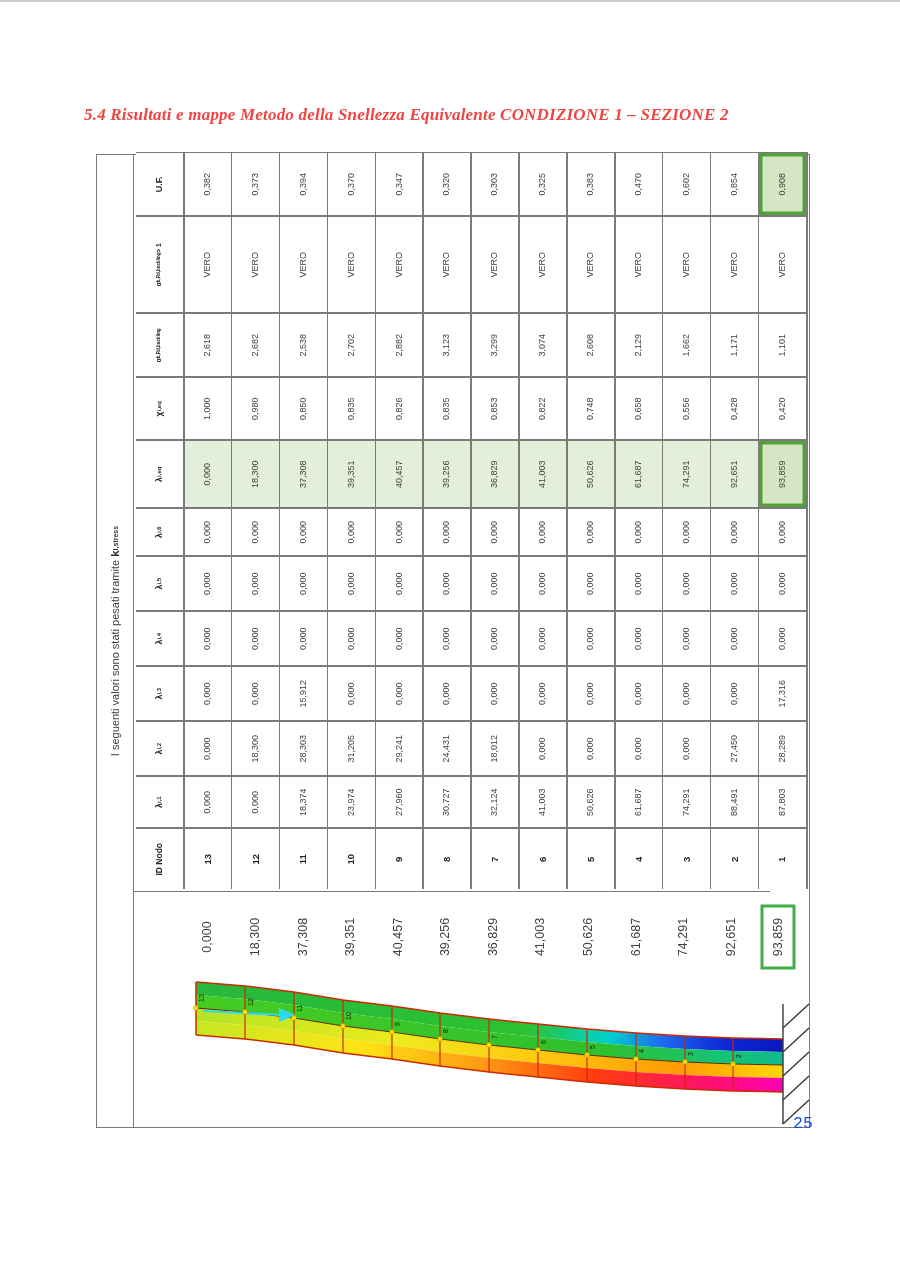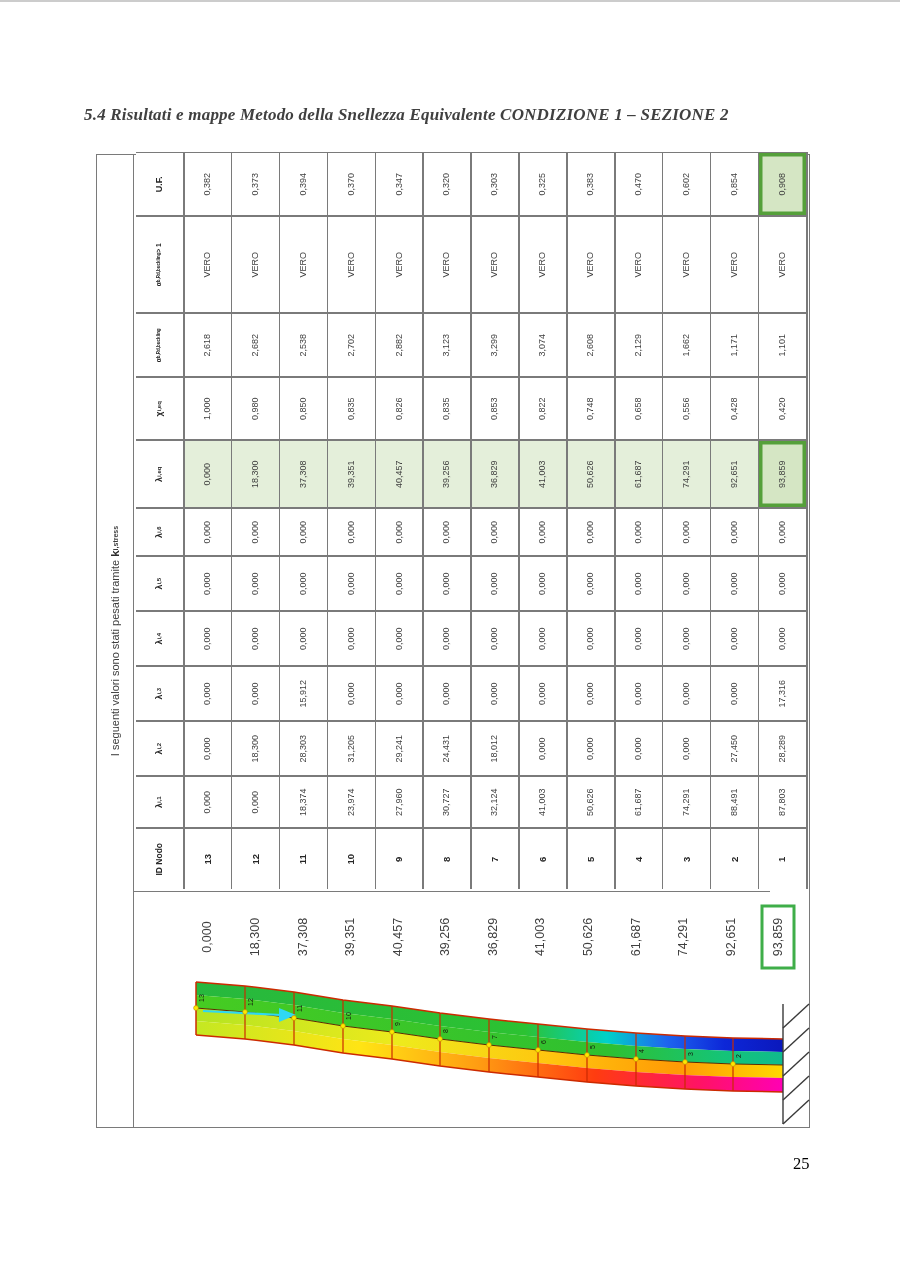--- a/index.html
+++ b/index.html
@@ -4,21 +4,21 @@
 <style>
   html,body{margin:0;padding:0;}
   body{
     width:900px;height:1273px;position:relative;background:#ffffff;
     font-family:"Liberation Sans",sans-serif;overflow:hidden;
     border-top:2px solid #cccccc;box-sizing:border-box;
   }
   .title{
     position:absolute;left:84px;top:103px;width:790px;
     font-family:"Liberation Serif","DejaVu Serif",serif;
-    font-weight:bold;font-style:italic;font-size:17px;color:#404040;
+    font-weight:bold;font-style:italic;font-size:17px;color:#ef4444;
     letter-spacing:.2px;white-space:nowrap;
   }
   
   .rot-outer{position:absolute;left:96px;top:152px;width:714px;height:974px;}
   .rot-inner{
     position:absolute;left:0;top:0;width:974px;height:714px;
     transform:rotate(-90deg) translateX(-974px);transform-origin:top left;
     border:1.5px solid #7a7a7a;box-sizing:border-box;background:#fff;
   }
   .caption-cell{
@@ -50,22 +50,22 @@
   .h8{font-size:8.5px;}
   .idc{font-weight:bold;font-size:9.5px;color:#262626;background:#fff;
        display:flex;align-items:center;justify-content:center;}
   .geq{background:#e4efda;}
   .boxed{background:#d5e6c4;box-shadow:inset 0 0 0 3.5px #55a03a;}
   
   .fig-svg{position:absolute;left:133px;top:890px;width:677px;height:236px;}
   .fignum{font-family:"Liberation Sans",sans-serif;font-size:12.5px;fill:#3f3f3f;}
   .nodelab{font-family:"Liberation Sans",sans-serif;font-size:7px;fill:#16160e;}
   .page-number{
-    position:absolute;left:793px;top:1152px;
-    font-family:Liberation Serif, serif;font-size:16.5px;color:#000000;
+    position:absolute;left:793px;top:1112px;
+    font-family:Liberation Mono, monospace;font-size:16.5px;color:#1d4ed8;
   }
 </style>
 </head>
 <body>
 
 <div class="title">5.4 Risultati e mappe Metodo della Snellezza Equivalente CONDIZIONE 1 – SEZIONE 2</div>
 
 <div class="rot-outer">
   <div class="rot-inner">
     <div class="caption-cell">

